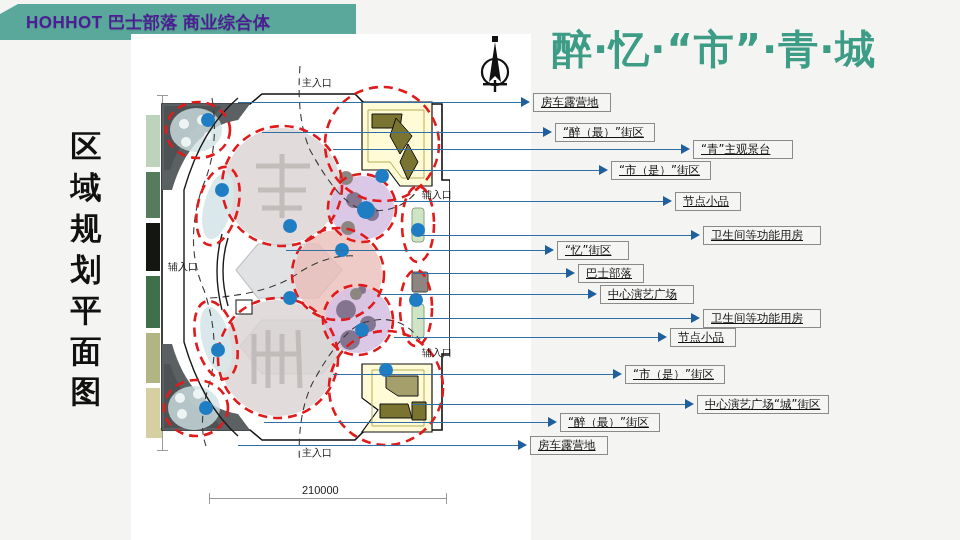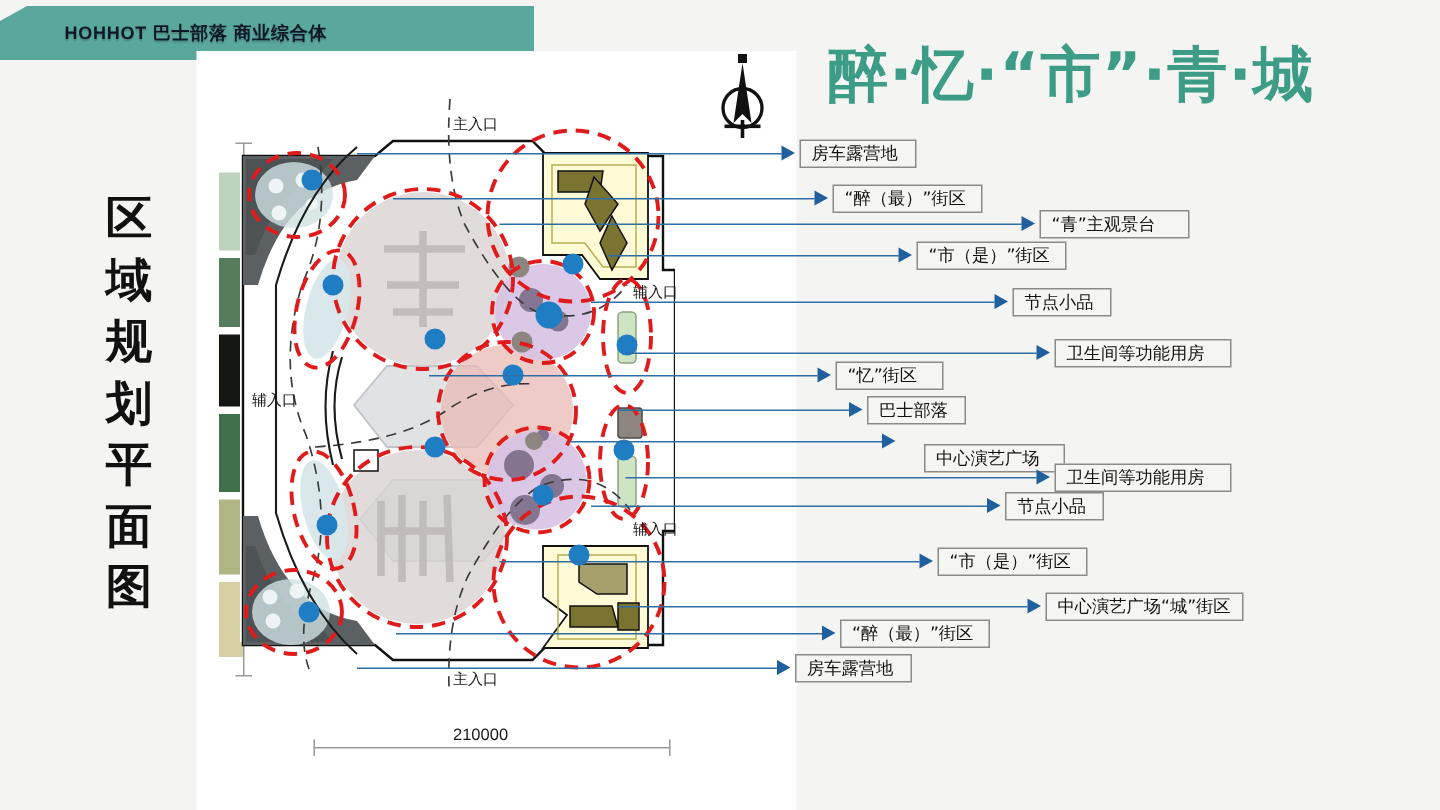--- a/index.html
+++ b/index.html
@@ -12,22 +12,22 @@
   #stage{position:absolute;inset:0;}
 
   
   .banner{
     position:absolute;left:0;top:4px;width:356px;height:36px;
     background:#5aa79b;
     clip-path:polygon(0 10px, 18px 0, 356px 0, 356px 36px, 0 36px);
     display:flex;align-items:center;
   }
   .banner-title{
-    color:#0f172a;font-size:12px;font-weight:bold;letter-spacing:.5px;
-    margin-left:43px;white-space:nowrap;
+    color:#4c1d95;font-size:17px;font-weight:bold;letter-spacing:.5px;
+    margin-left:26px;white-space:nowrap;
     text-shadow:0 1px 1px rgba(0,0,0,.18);
   }
 
   
   .headline{
     position:absolute;left:552px;top:22px;
     color:#3c9c86;font-size:40px;font-weight:bold;
     letter-spacing:1px;white-space:nowrap;
     font-family:"DejaVu Sans","Liberation Sans",sans-serif;
   }
@@ -62,20 +62,21 @@
   
   .compass{position:absolute;left:470px;top:36px;width:50px;height:58px;}
 
   
   .label{
     position:absolute;height:19px;line-height:17px;
     border:1px solid #8a8a86;background:#f5f5f3;
     color:#111;font-size:11.5px;white-space:nowrap;
     padding:0 7px;box-sizing:border-box;
     font-family:"DejaVu Sans","Liberation Sans",sans-serif;
+    text-decoration:underline;
   }
 
   
   .leader{position:absolute;height:1px;background:#2f6ea5;}
   .arrow{position:absolute;width:0;height:0;
     border-top:5px solid transparent;border-bottom:5px solid transparent;
     border-left:9px solid #1f5f9e;}
 
   
   .enttext{position:absolute;color:#111;font-size:10px;white-space:nowrap;
@@ -279,21 +280,21 @@
       <div class="arrow" style="left: 663px; top: 196px;"></div>
       <div class="label" style="left: 703px; top: 226px; min-width: 118px;">卫生间等功能用房</div>
       <div class="leader" style="left: 417px; top: 235px; width: 274px;"></div>
       <div class="arrow" style="left: 691px; top: 230px;"></div>
       <div class="label" style="left: 557px; top: 241px; min-width: 72px;">“忆”街区</div>
       <div class="leader" style="left: 286px; top: 250px; width: 259px;"></div>
       <div class="arrow" style="left: 545px; top: 245px;"></div>
       <div class="label" style="left: 578px; top: 264px; min-width: 66px;">巴士部落</div>
       <div class="leader" style="left: 413px; top: 273px; width: 153px;"></div>
       <div class="arrow" style="left: 566px; top: 268px;"></div>
-      <div class="label" style="left: 600px; top: 296px; min-width: 94px; margin-left: 16px;">中心演艺广场</div>
+      <div class="label" style="left: 600px; top: 285px; min-width: 94px;">中心演艺广场</div>
       <div class="leader" style="left: 380px; top: 294px; width: 208px;"></div>
       <div class="arrow" style="left: 588px; top: 289px;"></div>
       <div class="label" style="left: 703px; top: 309px; min-width: 118px;">卫生间等功能用房</div>
       <div class="leader" style="left: 417px; top: 318px; width: 274px;"></div>
       <div class="arrow" style="left: 691px; top: 313px;"></div>
       <div class="label" style="left: 670px; top: 328px; min-width: 66px;">节点小品</div>
       <div class="leader" style="left: 394px; top: 337px; width: 264px;"></div>
       <div class="arrow" style="left: 658px; top: 332px;"></div>
       <div class="label" style="left: 625px; top: 365px; min-width: 100px;">“市（是）”街区</div>
       <div class="leader" style="left: 333px; top: 374px; width: 280px;"></div>

